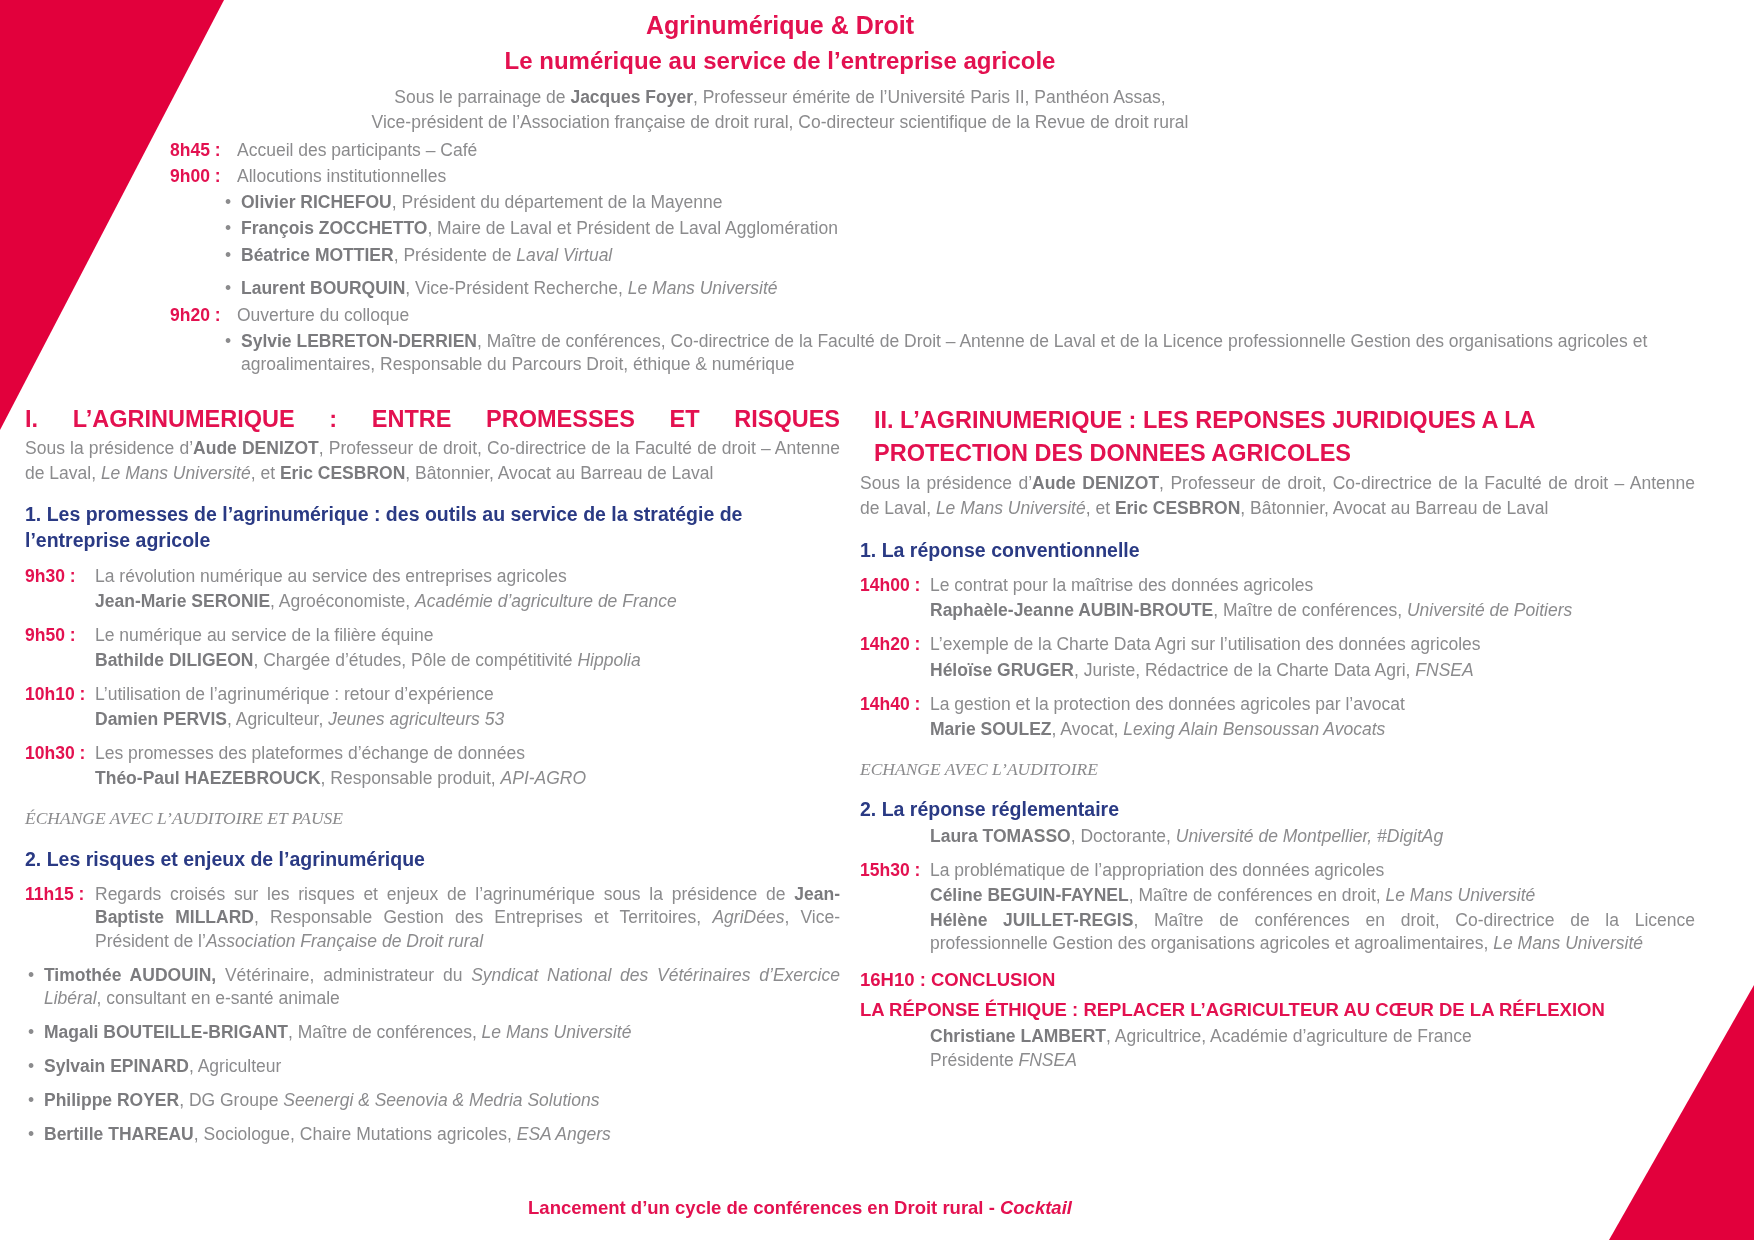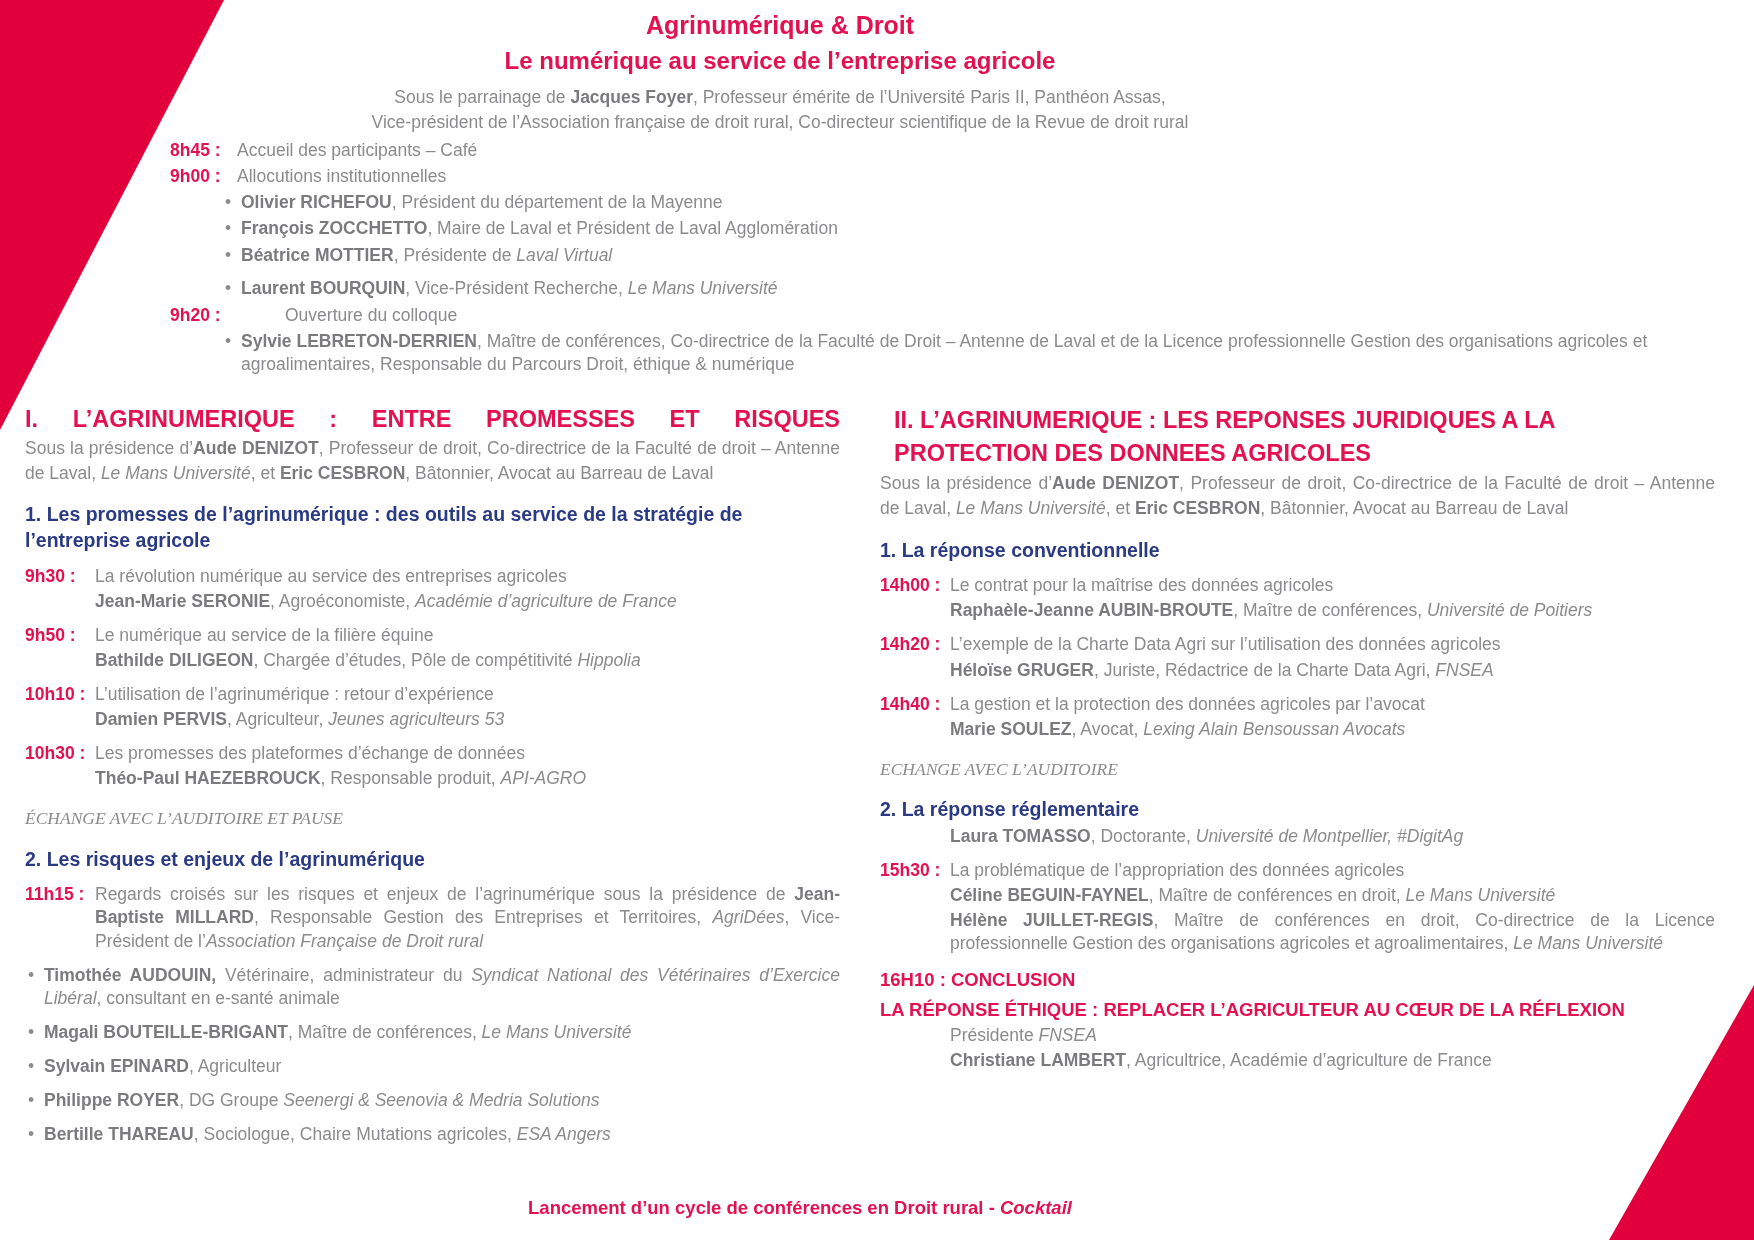--- a/index.html
+++ b/index.html
@@ -36,24 +36,24 @@
   .row .body{flex:1 1 auto;min-width:0;}
   .b{font-weight:700;color:var(--gray-bold);}
   .i{font-style:italic;}
   .justify .body{text-align:justify;}
   
   .morning{margin-top:4px;padding-left:170px;padding-right:95px;}
   .morning .row{margin-bottom:3px;}
   .morning .row.indented{padding-left:52px;}
   .morning .time{flex:0 0 67px;}
   .gap-top{margin-top:10px !important;}
-  .gap-top-sm{margin-top:4px !important;gap:48px;}
+  .gap-top-sm{margin-top:4px !important;}
   
   .columns{margin-top:28px;padding-left:25px;display:grid;
-    grid-template-columns:815px 835px;column-gap:40px;}
+    grid-template-columns:815px 835px;column-gap:20px;}
   .col .row{margin-bottom:1px;}
   .sec1-title{display:block;color:var(--red);font-weight:700;font-size:23.5px;line-height:1.3;
     text-align:justify;text-align-last:justify;margin-bottom:9px;}
   .sec2-title{display:block;color:var(--red);font-weight:700;font-size:23.5px;line-height:1.4;
     padding-left:14px;margin-bottom:9px;}
   .sec1-title .body,.sec2-title .body{display:inline;}
   .presidence{line-height:1.45;}
   .h2{display:block;color:var(--blue);font-weight:700;font-size:19.5px;line-height:1.32;
     margin:16px 0 9px 0;}
   .item{margin-top:11px !important;}
@@ -236,25 +236,25 @@
       </div>
       <div class="row speaker justify">
         <div class="body"><span class="b">Hélène JUILLET-REGIS</span><span>, Maître de conférences en droit, Co-directrice de la Licence professionnelle Gestion des organisations agricoles et agroalimentaires, </span><span class="i">Le Mans Université</span></div>
       </div>
       <div class="row conclusion">
         <div class="body"><span>16H10 : CONCLUSION</span></div>
       </div>
       <div class="row conclusion tight">
         <div class="body"><span>LA RÉPONSE ÉTHIQUE : REPLACER L’AGRICULTEUR AU CŒUR DE LA RÉFLEXION</span></div>
       </div>
+      <div class="row speaker">
+        <div class="body"><span class="b">Christiane LAMBERT</span><span>, Agricultrice, Académie d’agriculture de France</span></div>
+      </div>
       <div class="row speaker tight">
         <div class="body"><span>Présidente </span><span class="i">FNSEA</span></div>
-      </div>
-      <div class="row speaker">
-        <div class="body"><span class="b">Christiane LAMBERT</span><span>, Agricultrice, Académie d’agriculture de France</span></div>
       </div>
     </div>
 </div>
 
 <div class="footer">
     <div class="row footer-line">
       <div class="body"><span>Lancement d’un cycle de conférences en Droit rural - </span><span class="i">Cocktail</span></div>
     </div>
   </div>
 

